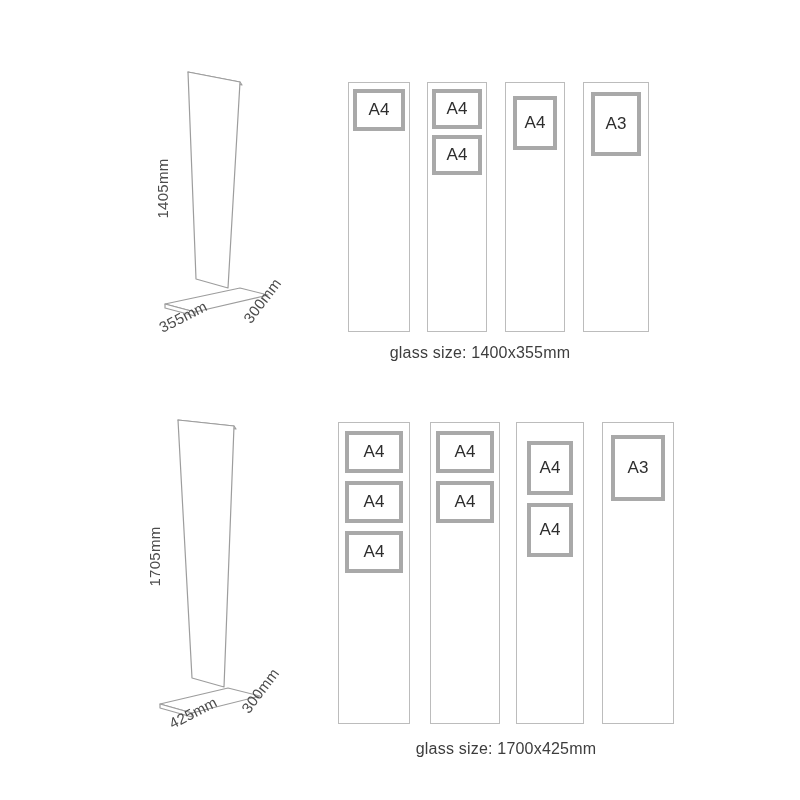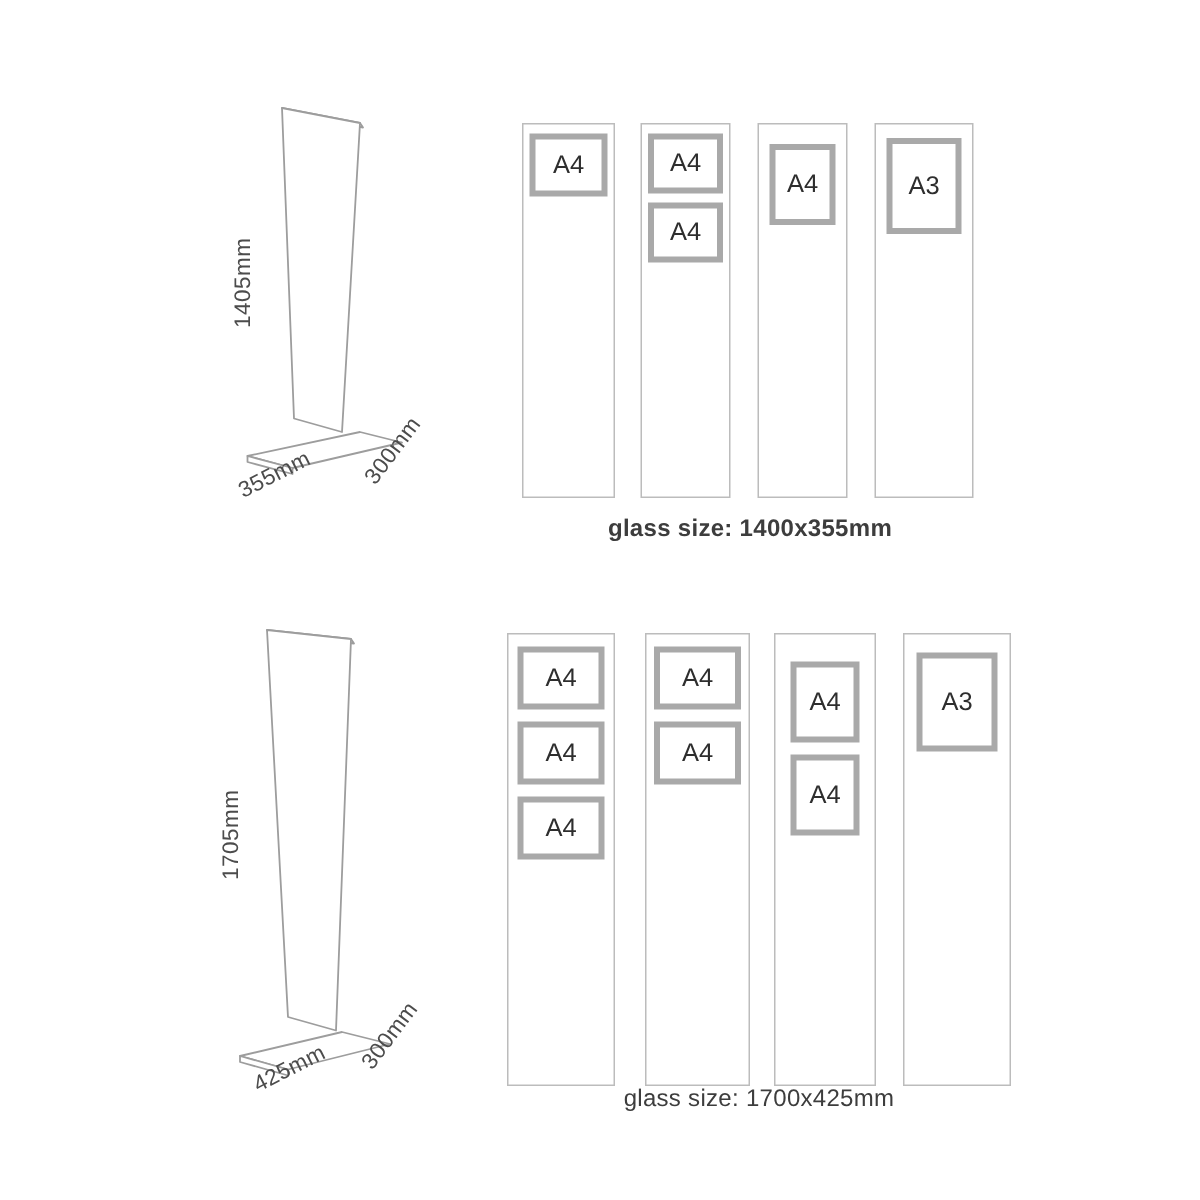--- a/index.html
+++ b/index.html
@@ -74,21 +74,21 @@
   </div>
 
   <div class="panel" style="left:505px;top:82px;width:60px;height:250px;padding-top:13px;">
     <div class="frame f-s1-port">A4</div>
   </div>
 
   <div class="panel" style="left:583px;top:82px;width:66px;height:250px;padding-top:9px;">
     <div class="frame f-s1-a3">A3</div>
   </div>
 
-  <div class="caption" style="left:340px;top:344px;width:320px;font-weight:bold;">glass size: 1400x355mm</div>
+  <div class="caption" style="left:320px;top:344px;width:320px;">glass size: 1400x355mm</div>
 </div>
 
 <div class="abs" style="left:0;top:380px;width:800px;height:420px;">
 
   <svg class="stand-svg" style="left:148px;top:32px;" width="160" height="320" viewBox="0 0 160 320">
     <polygon class="sketch-line" points="30,8 86,14 88,17 32,11"></polygon>
     <polygon class="sketch-line" points="30,8 86,14 76,275 44,266"></polygon>
     <polygon class="sketch-line" points="12,292 80,276 112,284 44,301"></polygon>
     <polygon class="sketch-line" points="12,292 44,301 44,305 12,296"></polygon>
   </svg>
@@ -110,14 +110,14 @@
 
   <div class="panel" style="left:516px;top:42px;width:68px;height:302px;padding-top:18px;gap:8px;">
     <div class="frame f-s2-port">A4</div>
     <div class="frame f-s2-port">A4</div>
   </div>
 
   <div class="panel" style="left:602px;top:42px;width:72px;height:302px;padding-top:12px;">
     <div class="frame f-s2-a3">A3</div>
   </div>
 
-  <div class="caption" style="left:346px;top:344px;width:320px;">glass size: 1700x425mm</div>
+  <div class="caption" style="left:346px;top:360px;width:320px;">glass size: 1700x425mm</div>
 </div>
 
 </body></html>

